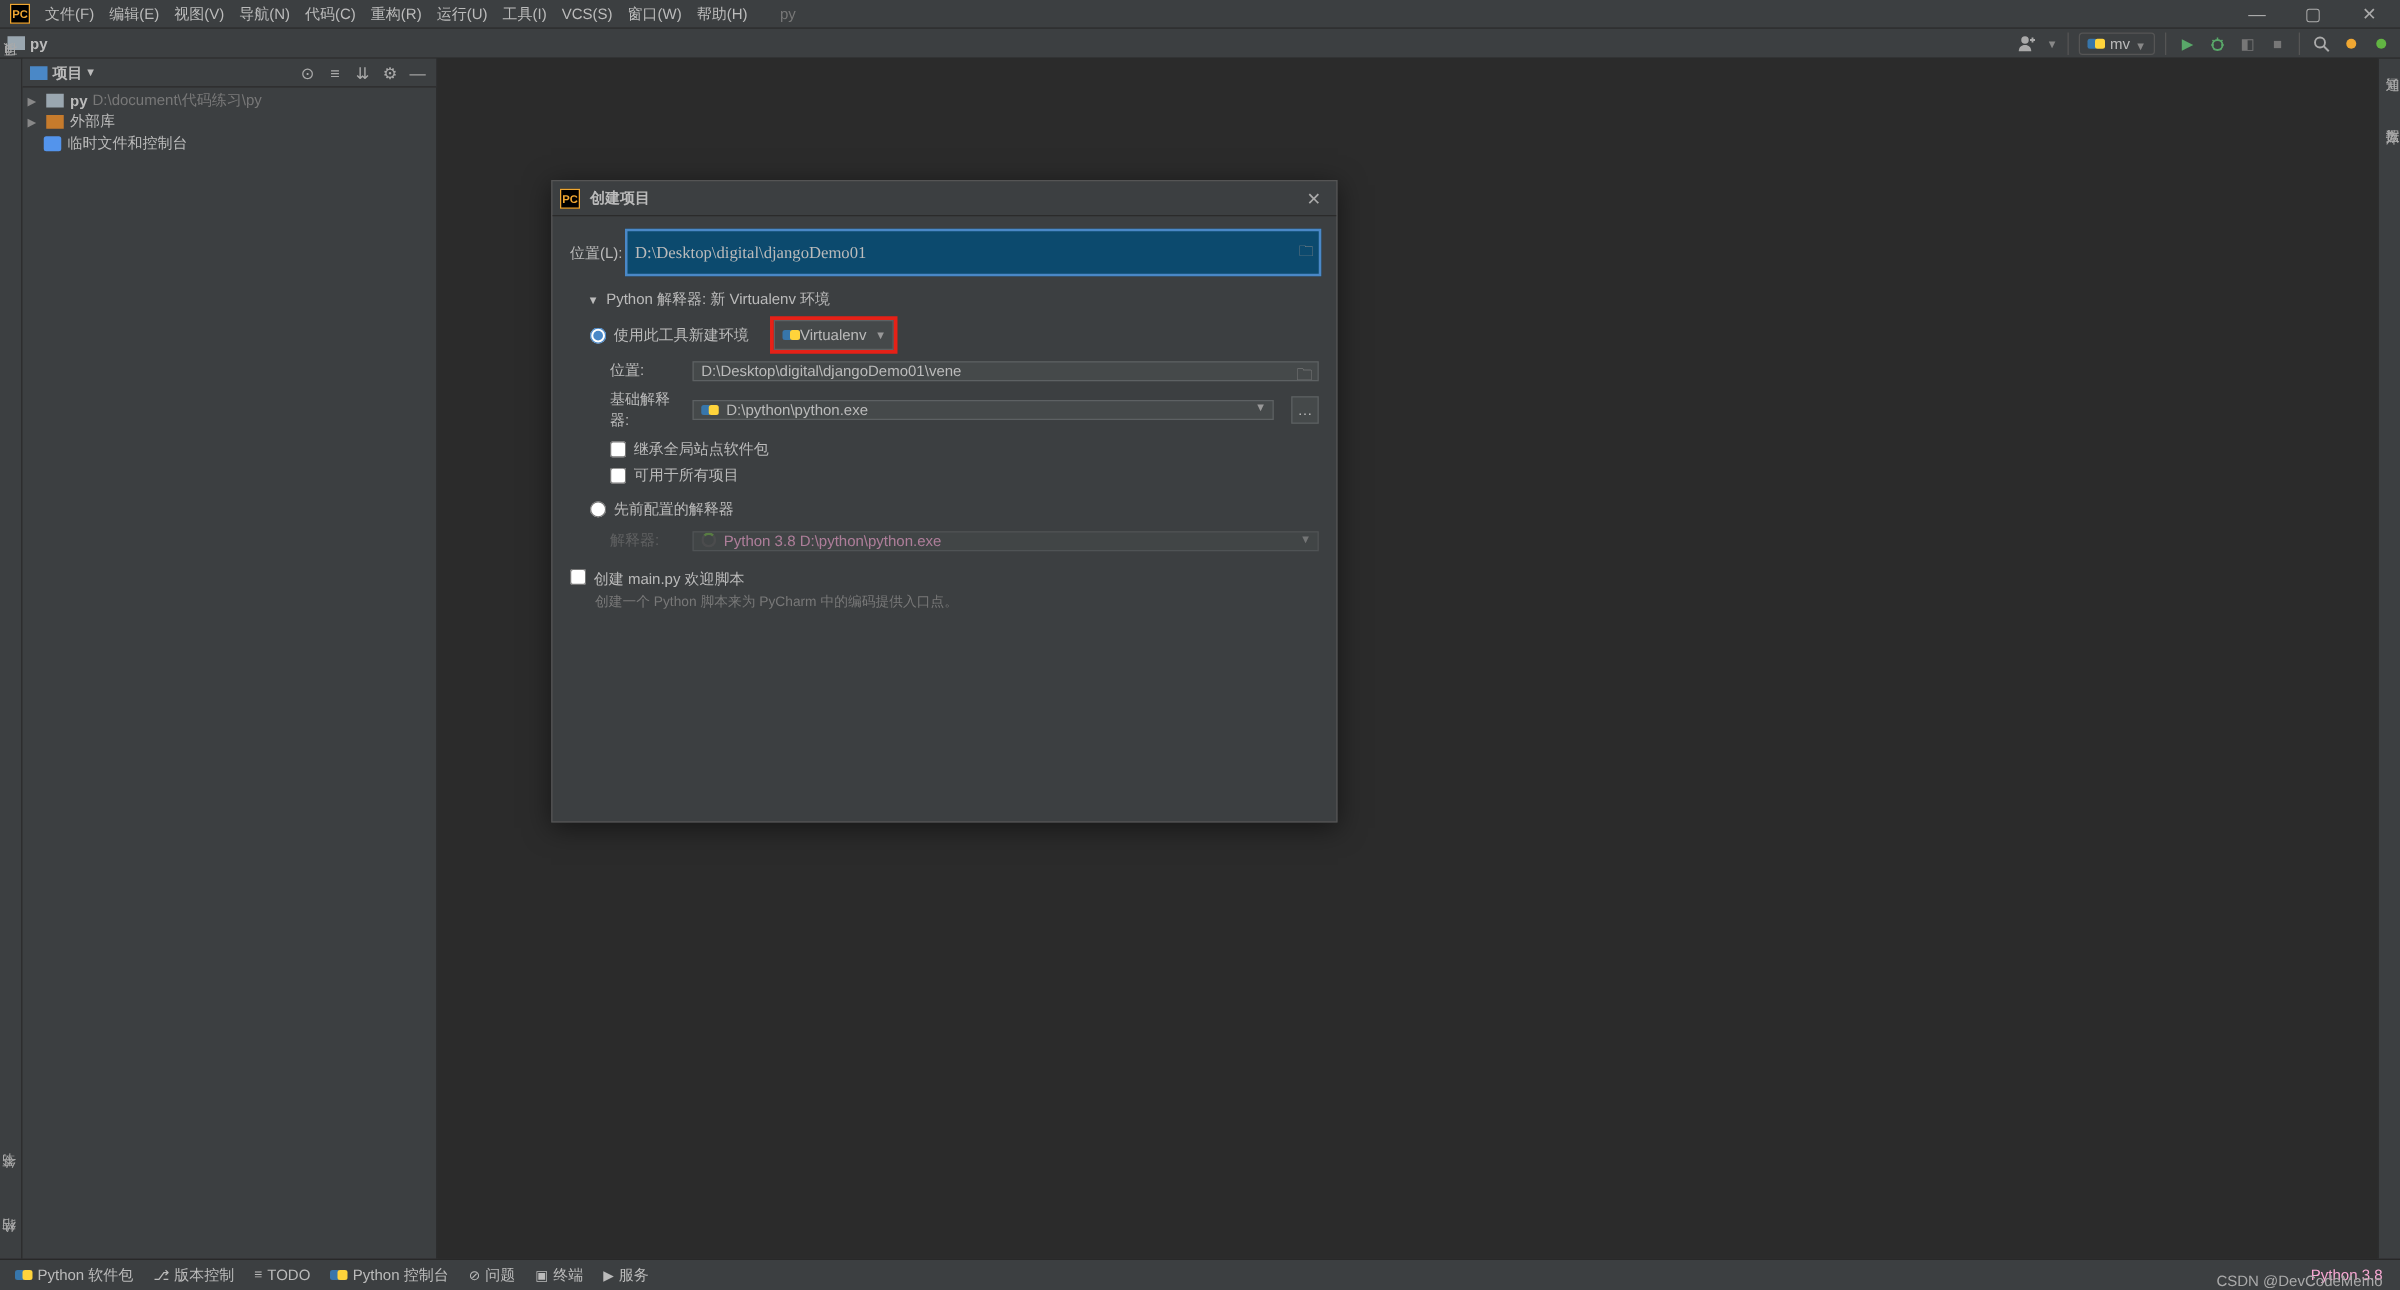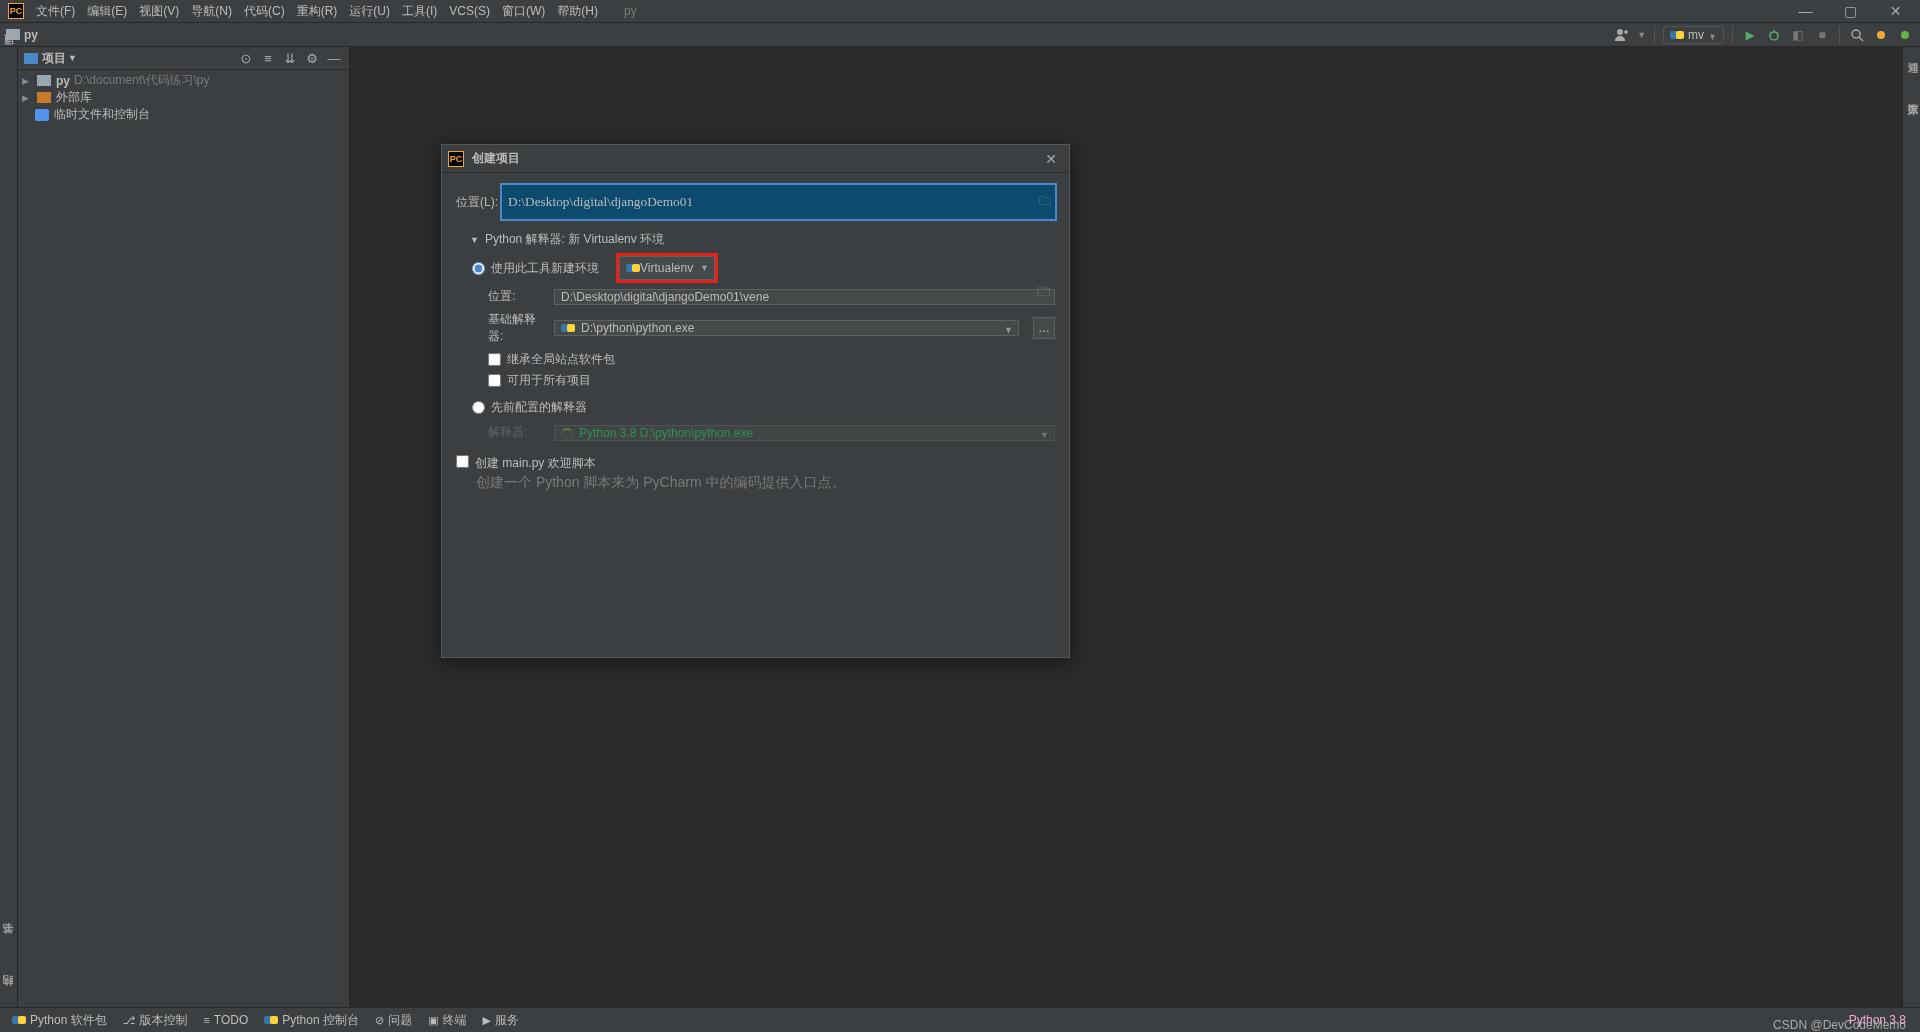--- a/index.html
+++ b/index.html
@@ -74,30 +74,30 @@
 .dlg-section .sect-head { display: flex; align-items: center; gap: 6px; margin-bottom: 8px; cursor: pointer; }
 .dlg-section .arr { font-size: 9px; }
 .radio-row { display: flex; align-items: center; gap: 6px; margin: 6px 0 8px 2px; }
 .radio-row input[type=radio] { accent-color: #4a88c7; }
 .combo { display: inline-flex; align-items: center; height: 24px; background: #45494a; border: 1px solid #5d6163; padding: 0 18px 0 6px; position: relative; min-width: 96px; }
 .combo.highlight { outline: 3px solid #e62117; outline-offset: 0; }
 .combo .carr { position: absolute; right: 5px; font-size: 9px; color: #999; }
 .sub-rows { margin-left: 18px; }
 .sub-rows .srow { display: flex; align-items: center; margin: 6px 0; gap: 10px; }
 .sub-rows .slbl { width: 56px; }
-.sub-rows .field { flex: 1; height: 16px; background: #45494a; border: 1px solid #5d6163; color: #bbb; padding: 0 6px; display: flex; align-items: flex-end; position: relative; }
+.sub-rows .field { flex: 1; height: 16px; background: #45494a; border: 1px solid #5d6163; color: #bbb; padding: 0 6px; display: flex; align-items: flex-start; position: relative; }
 .sub-rows .field .carr { position: absolute; right: 5px; font-size: 9px; color: #999; }
 .sub-rows .field .fb { position: absolute; right: 4px; color: #888; font-size: 13px; }
 .sub-rows .morebtn { width: 22px; height: 22px; background: #45494a; border: 1px solid #5d6163; margin-left: 4px; display: flex; align-items: center; justify-content: center; color: #bbb; }
 .check-row { display: flex; align-items: center; gap: 6px; margin: 4px 0 4px 18px; }
 .check-row input { accent-color: #4a88c7; }
 .disabled-combo { opacity: .6; }
 .spinner { width: 12px; height: 12px; border: 2px solid #555; border-top-color: #6ba644; border-radius: 50%; margin-right: 6px; display: inline-block; }
 .dlg-check2 { margin: 14px 0 2px 0; display: flex; align-items: flex-start; gap: 6px; }
-.dlg-hint { color: #787878; margin-left: 20px; font-size: 14px; }
+.dlg-hint { color: #787878; margin-left: 20px; font-size: 11px; }
 .dlg-footer { height: 44px; border-top: 1px solid #2b2b2b; display: flex; align-items: center; justify-content: flex-end; padding: 0 12px; }
 .dlg-footer .btn { height: 24px; padding: 0 18px; background: #365880; border: 1px solid #4c708c; color: #fff; display: flex; align-items: center; cursor: pointer; border-radius: 3px; }
 
 .py-logo { display: inline-block; width: 14px; height: 14px; position: relative; }
 .py-logo::before { content: ''; position: absolute; width: 8px; height: 8px; background: #3776ab; border-radius: 2px; left: 0; top: 3px; }
 .py-logo::after { content: ''; position: absolute; width: 8px; height: 8px; background: #ffd43b; border-radius: 2px; right: 0; bottom: 3px; }
 
 svg { display: block; }
 </style>
 </head>
@@ -311,21 +311,21 @@
       <div class="radio-row" style="margin-top:10px">
         <input type="radio" style="">
         <span>先前配置的解释器</span>
       </div>
 
       <div class="sub-rows disabled-combo">
         <div class="srow">
           <span class="slbl" style="color:#777">解释器:</span>
           <div class="field">
             <span class="spinner"></span>
-            <span style="color:#22c55e">Python 3.8 D:\python\python.exe</span>
+            <span style="color:#f9a8d4">Python 3.8 D:\python\python.exe</span>
             <span class="carr">▼</span>
           </div>
         </div>
       </div>
     </div>
 
     <div class="dlg-check2">
       <input type="checkbox" style="">
       <span>创建 main.py 欢迎脚本</span>
     </div>

